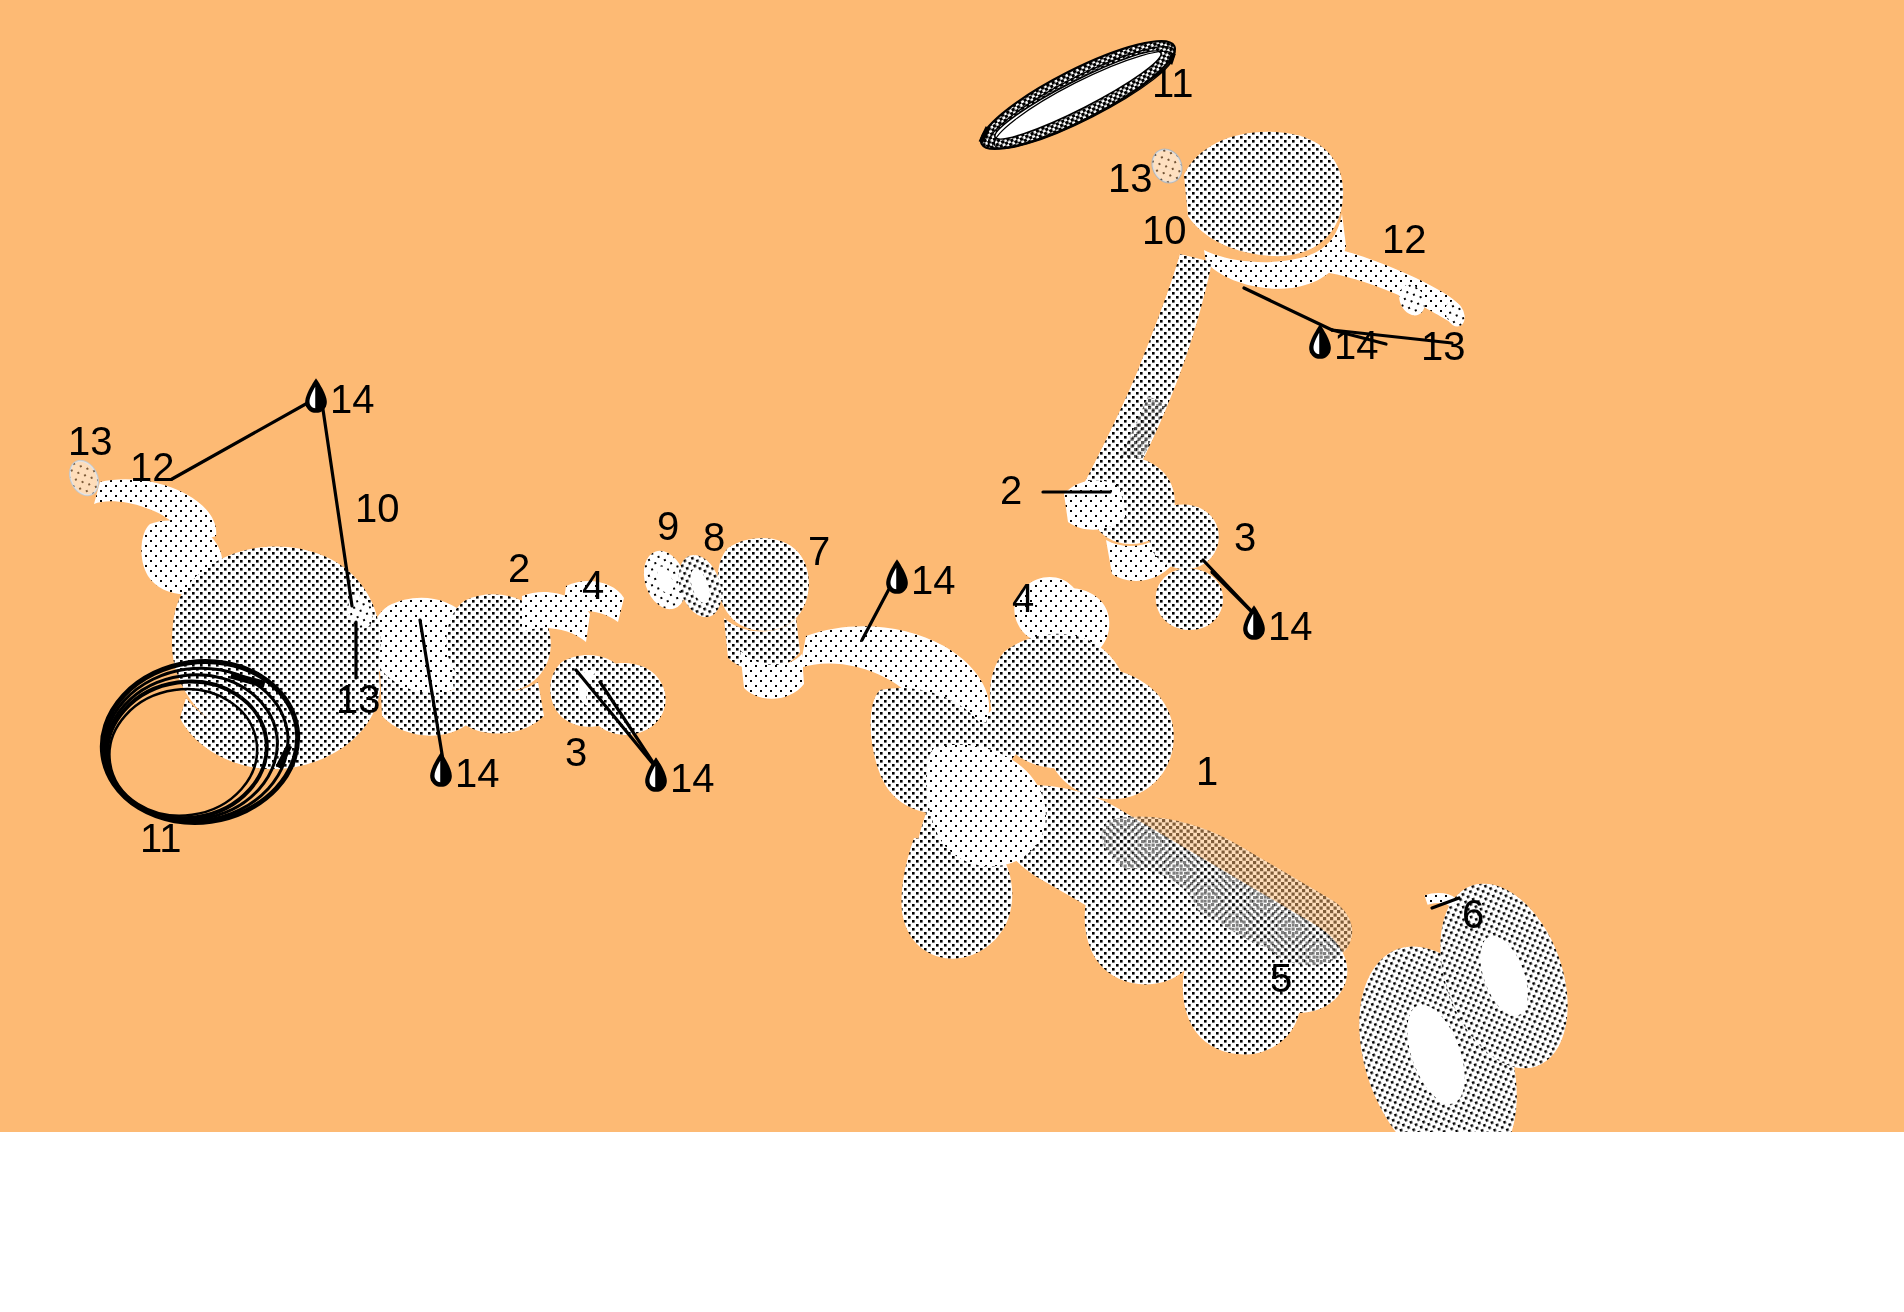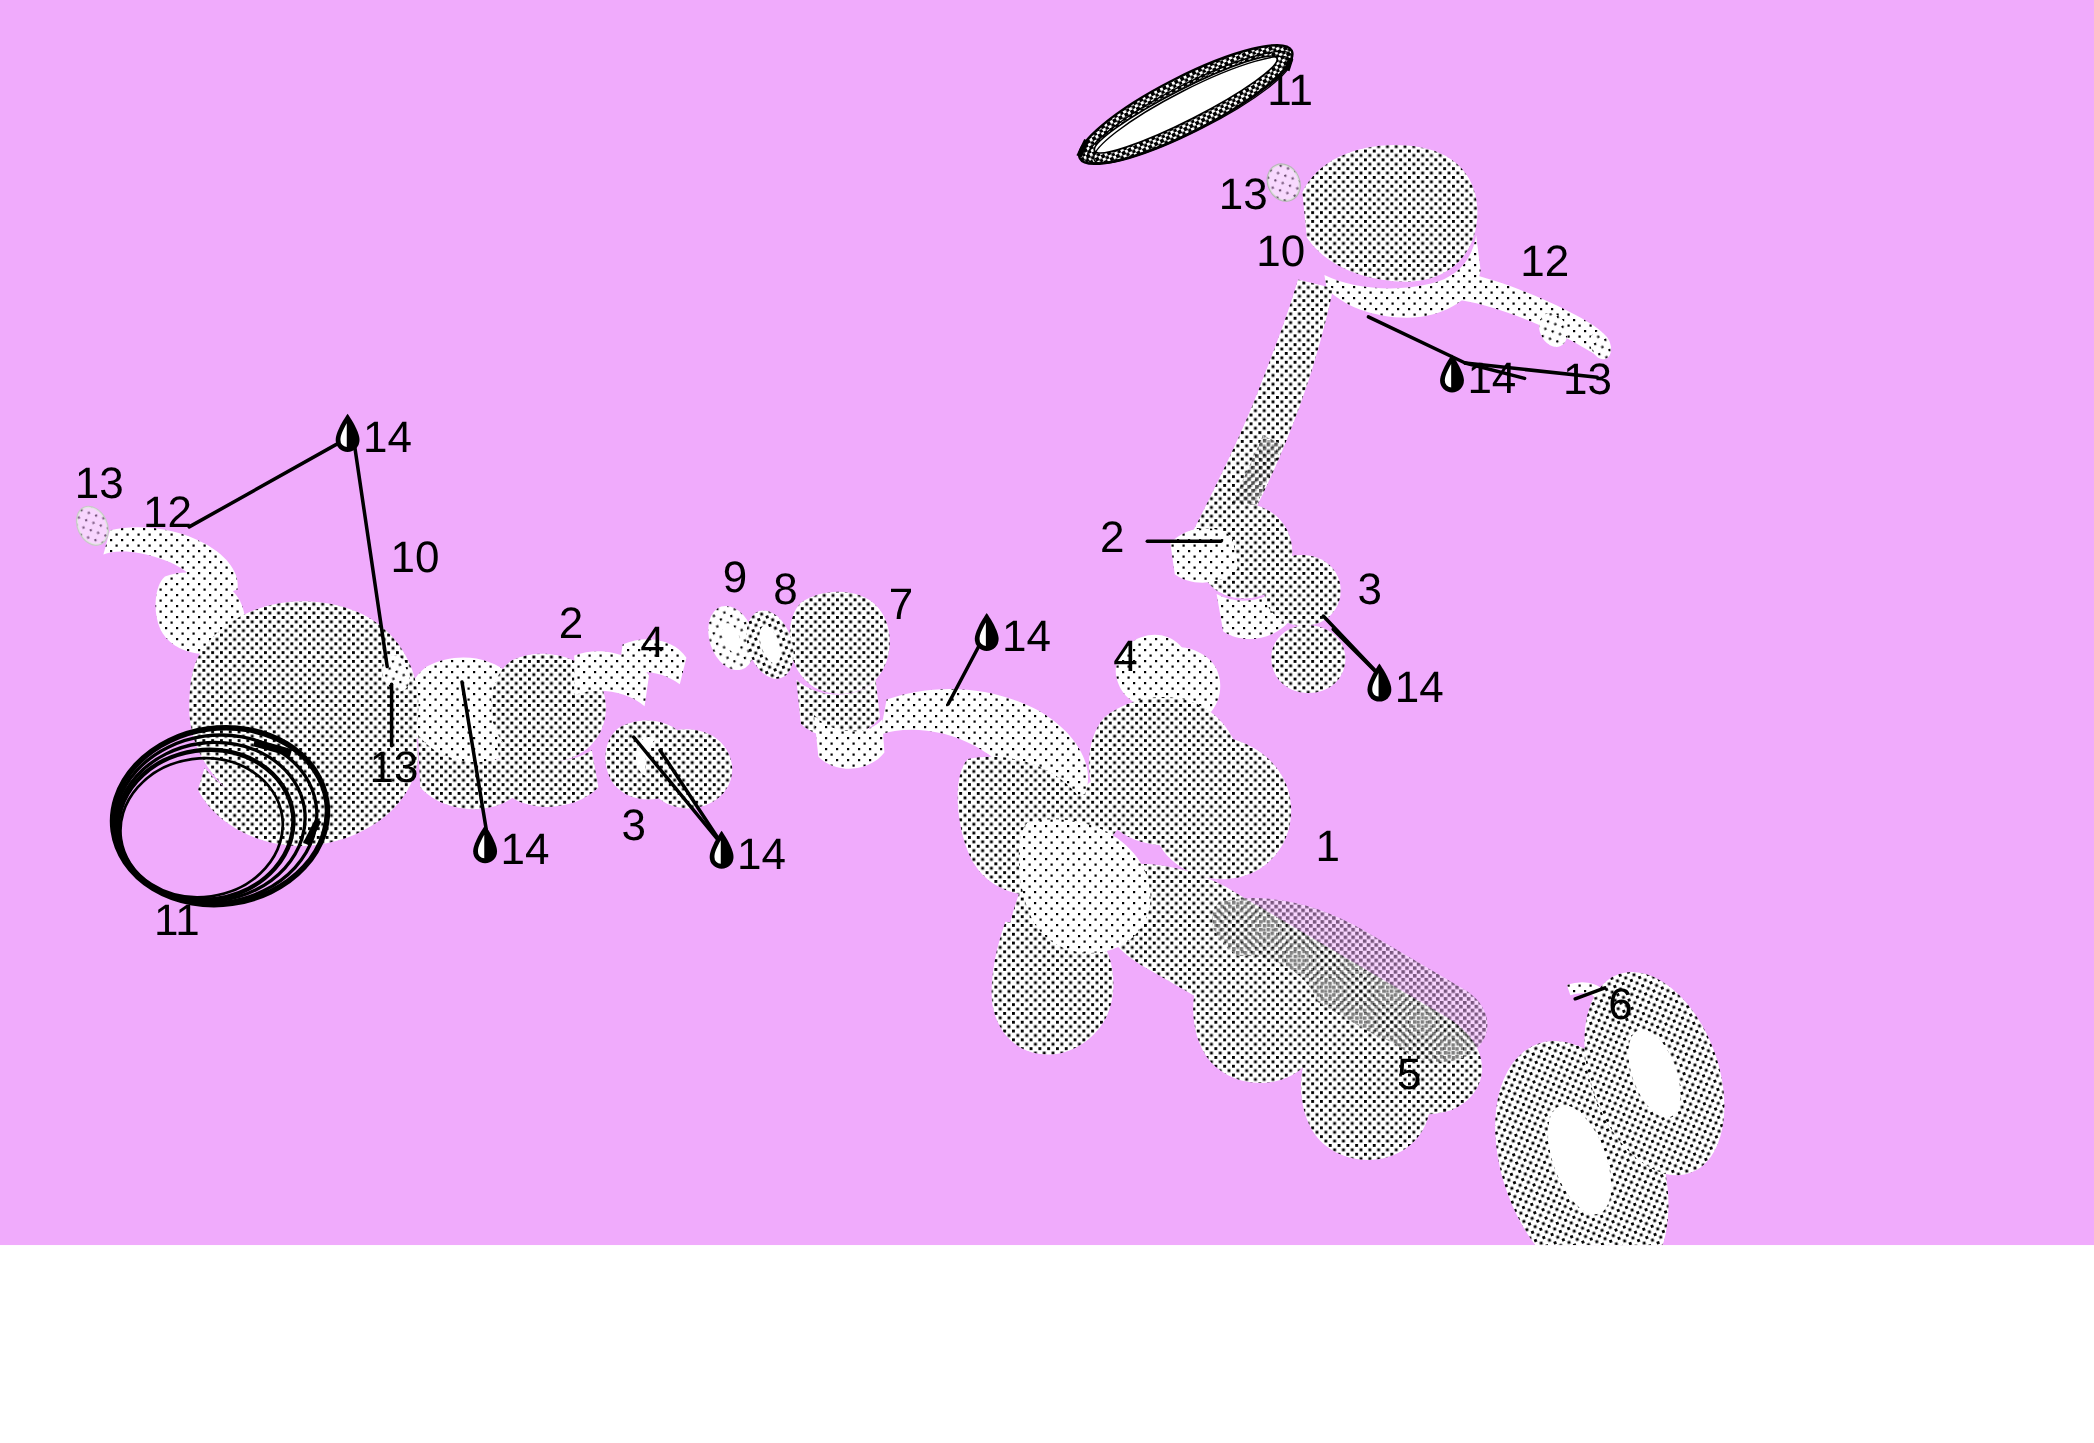--- a/index.html
+++ b/index.html
@@ -8,21 +8,21 @@
     padding: 0;
     background: #ffffff;
   }
   body {
     font-family: "Liberation Sans", sans-serif;
   }
   #canvas {
     position: relative;
     width: 1904px;
     height: 1132px;
-    background: #f0abfc;
+    background: #fdba74;
     overflow: hidden;
   }
   #figure-svg {
     position: absolute;
     left: 0;
     top: 0;
     width: 1904px;
     height: 1312px;
   }
   .callout {

